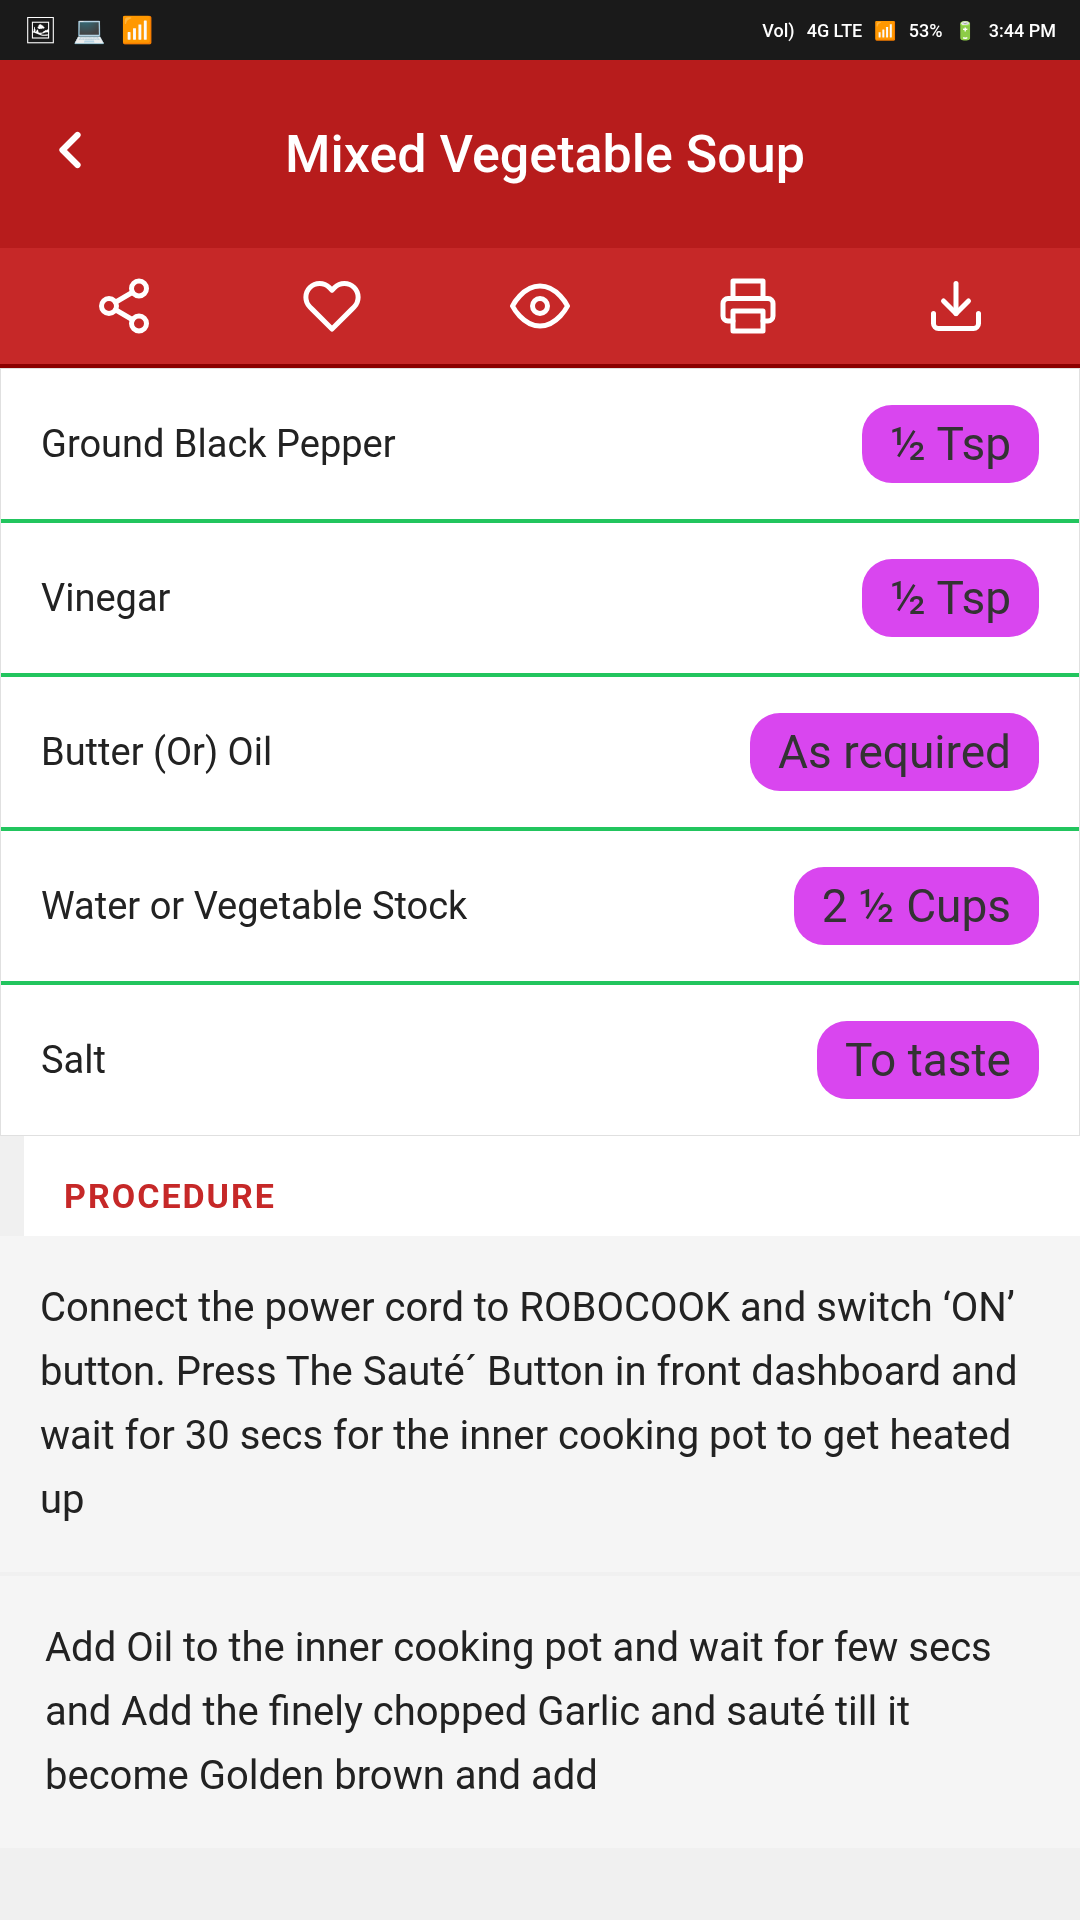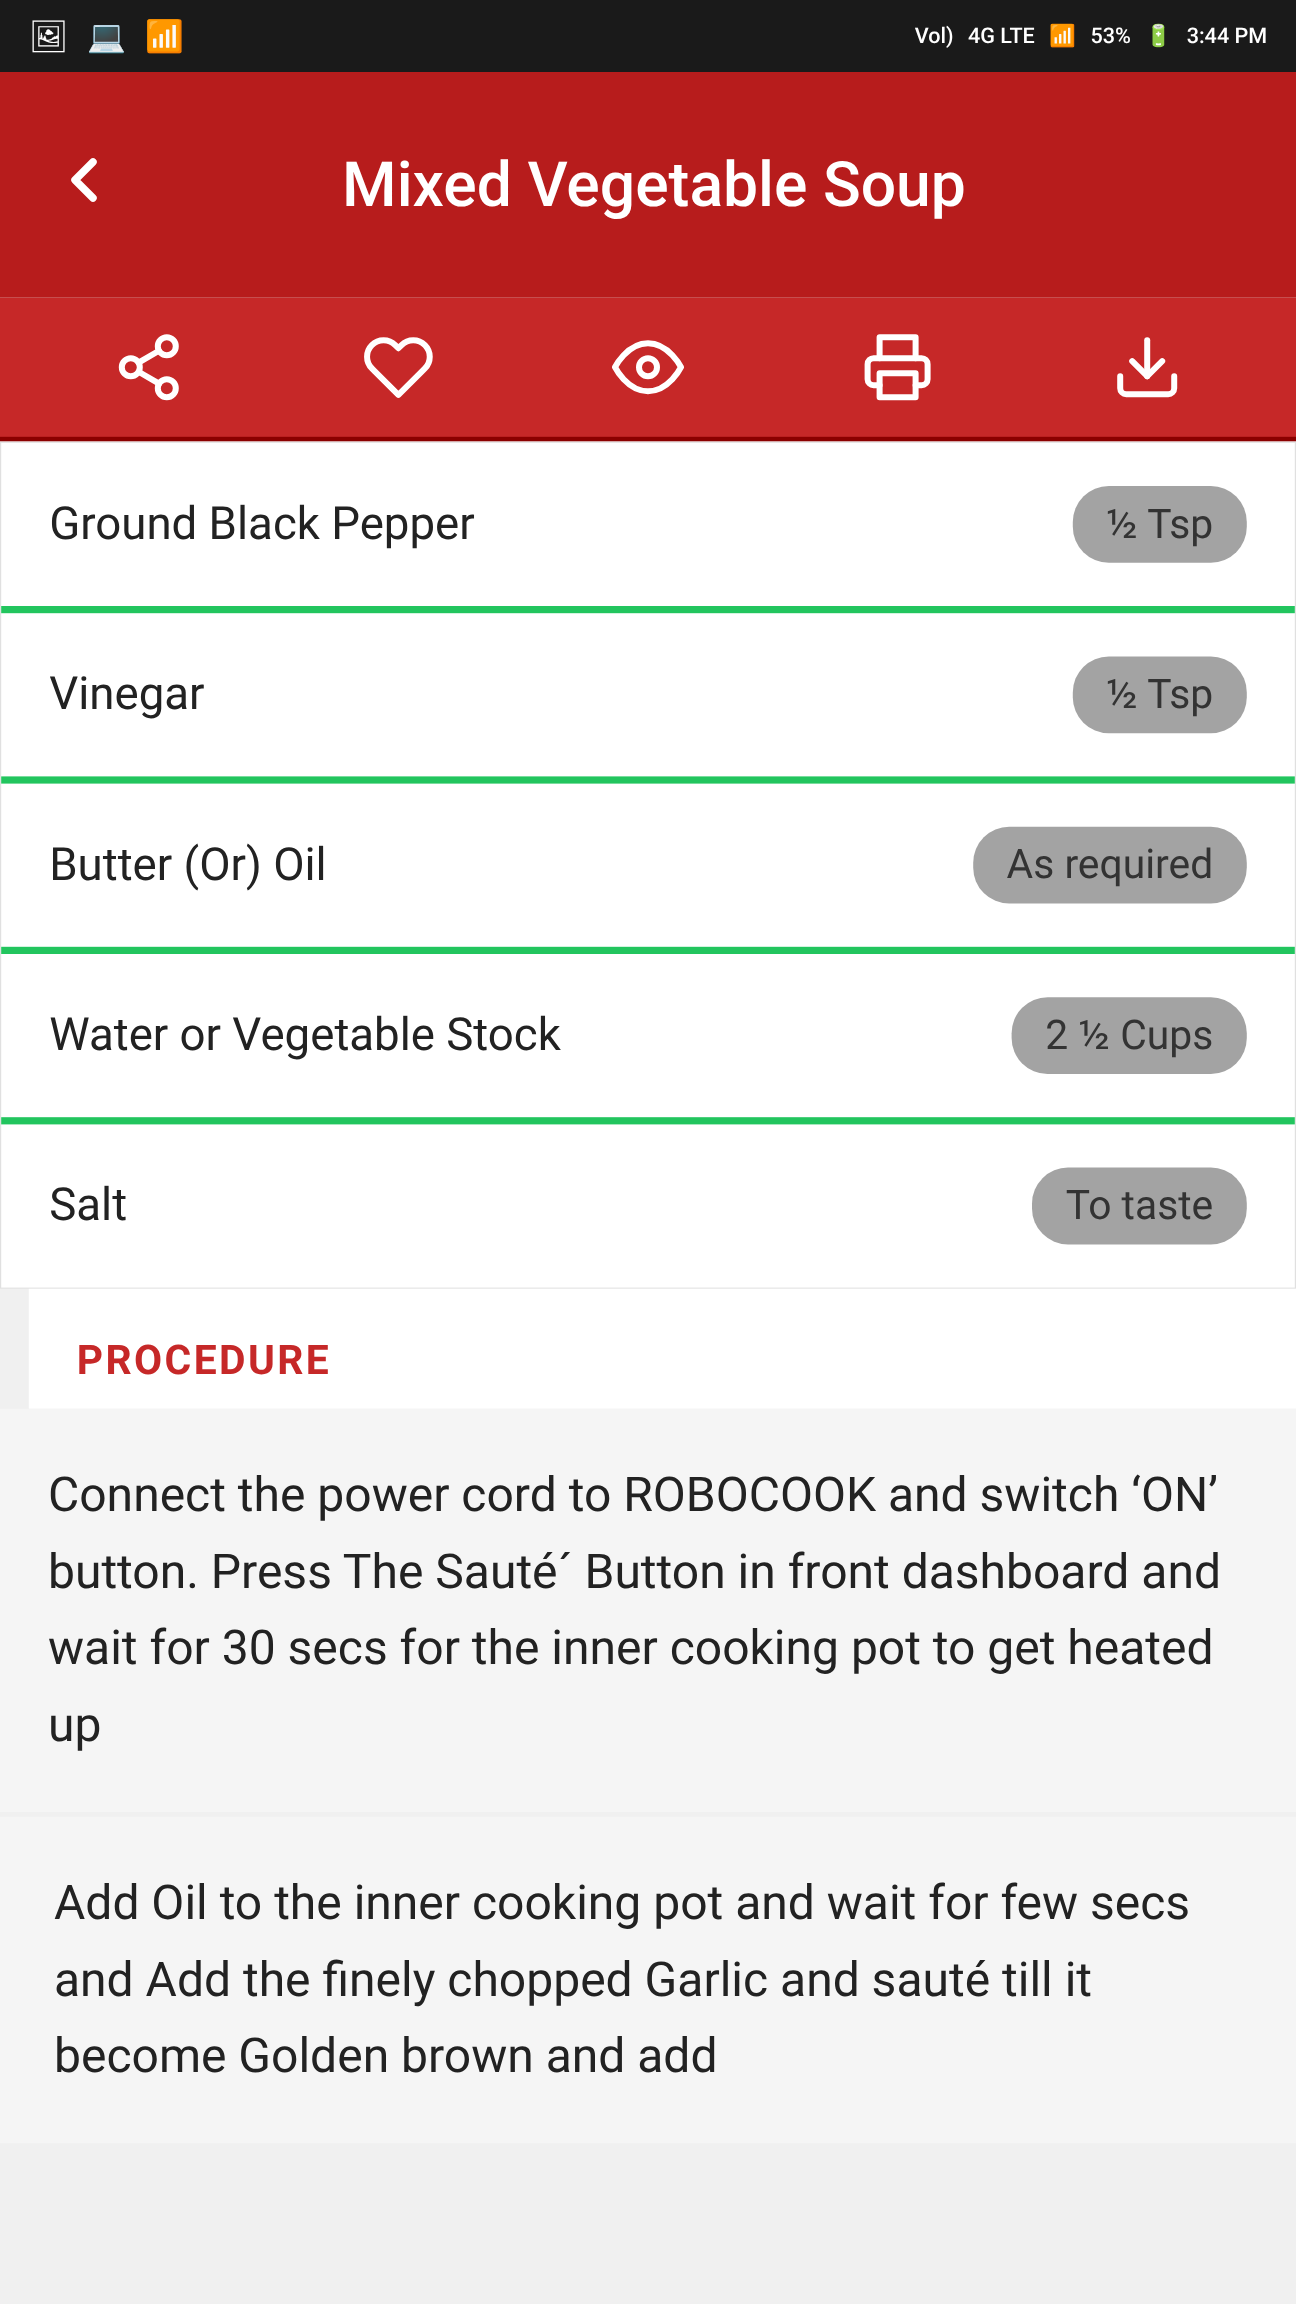--- a/index.html
+++ b/index.html
@@ -88,38 +88,38 @@
       background: white;
       border: 1px solid #e0e0e0;
       margin: 0;
     }
 
     .ingredient-row {
       display: flex;
       align-items: center;
       justify-content: space-between;
       padding: 36px 40px;
-      border-bottom: 6px solid #22c55e;
+      border-bottom: 4px solid #22c55e;
       min-height: 110px;
     }
     .ingredient-row:last-child {
       border-bottom: none;
     }
 
     .ingredient-name {
       font-size: 38px;
       color: #222;
       font-weight: 400;
     }
 
     .ingredient-amount {
-      background: #a3a3a3;
+      background: #d946ef;
       border-radius: 30px;
       padding: 12px 28px;
-      font-size: 34px;
+      font-size: 46px;
       color: #333;
       white-space: nowrap;
     }
 
     
     .procedure-label {
       padding: 40px 44px 20px 40px;
       font-size: 34px;
       font-weight: 700;
       color: #c62828;

